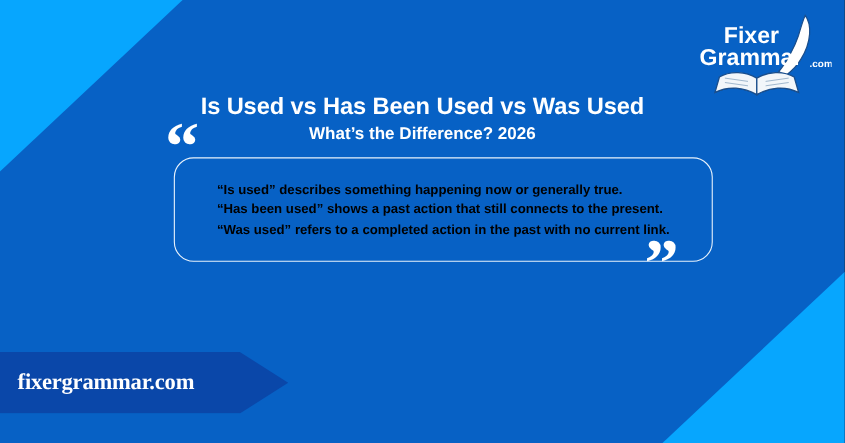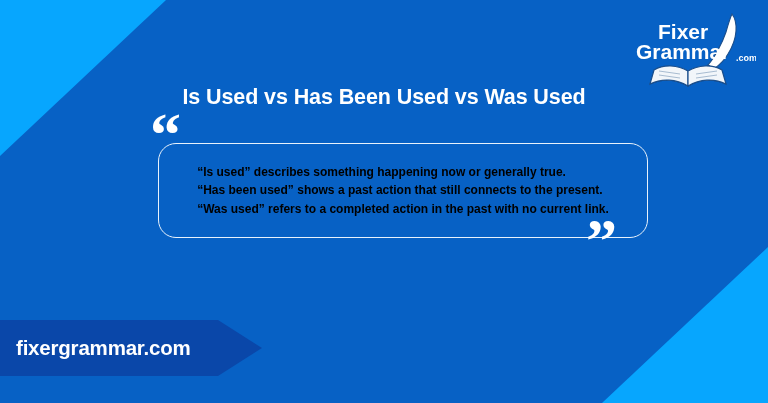--- a/index.html
+++ b/index.html
@@ -117,20 +117,21 @@
     position: absolute;
     left: 0;
     top: 320px;
     width: 262px;
     height: 56px;
     background: #0A47A9;
     display: flex;
     align-items: center;
     -webkit-clip-path: polygon(0 0, 218px 0, 262px 50%, 218px 100%, 0 100%);
     clip-path: polygon(0 0, 218px 0, 262px 50%, 218px 100%, 0 100%);
+    font-family: Liberation Serif, serif;
   }
   #footer-banner-text {
     color: #FFFFFF;
     font-size: 20.5px;
     font-weight: bold;
     padding-left: 16px;
     letter-spacing: -0.2px;
   }
 </style>
 </head>
@@ -161,20 +162,21 @@
                  C86 70, 72 71, 60 78 C48 71, 34 70, 22 76 Z" fill="#FFFFFF" stroke="#1A4E8C" stroke-width="1.2"></path>
         <path d="M22 76 L26 62 C36 56, 50 57, 60 63 L60 78
                  C48 71, 34 70, 22 76 Z" fill="#F2F6FA" stroke="#1A4E8C" stroke-width="1.2"></path>
         <path d="M98 76 L94 62 C84 56, 70 57, 60 63 L60 78
                  C72 71, 86 70, 98 76 Z" fill="#F2F6FA" stroke="#1A4E8C" stroke-width="1.2"></path>
         <path d="M31 63 L52 66 M31 67 L52 70 M68 66 L89 63 M68 70 L89 67" stroke="#9FB6CC" stroke-width="0.9" fill="none"></path>
       </g>
     </svg>
   </div>
 
+  <div id="subtitle">What’s the Difference? 2026</div>
 
   <span class="quote-mark" id="quote-open">“</span>
 
   <div id="quote-card">
     <div id="quote-text">“Is used” describes something happening now or generally true.
 “Has been used” shows a past action that still connects to the present.
 “Was used” refers to a completed action in the past with no current link.</div>
   </div>
 
   <span class="quote-mark" id="quote-close">”</span>

